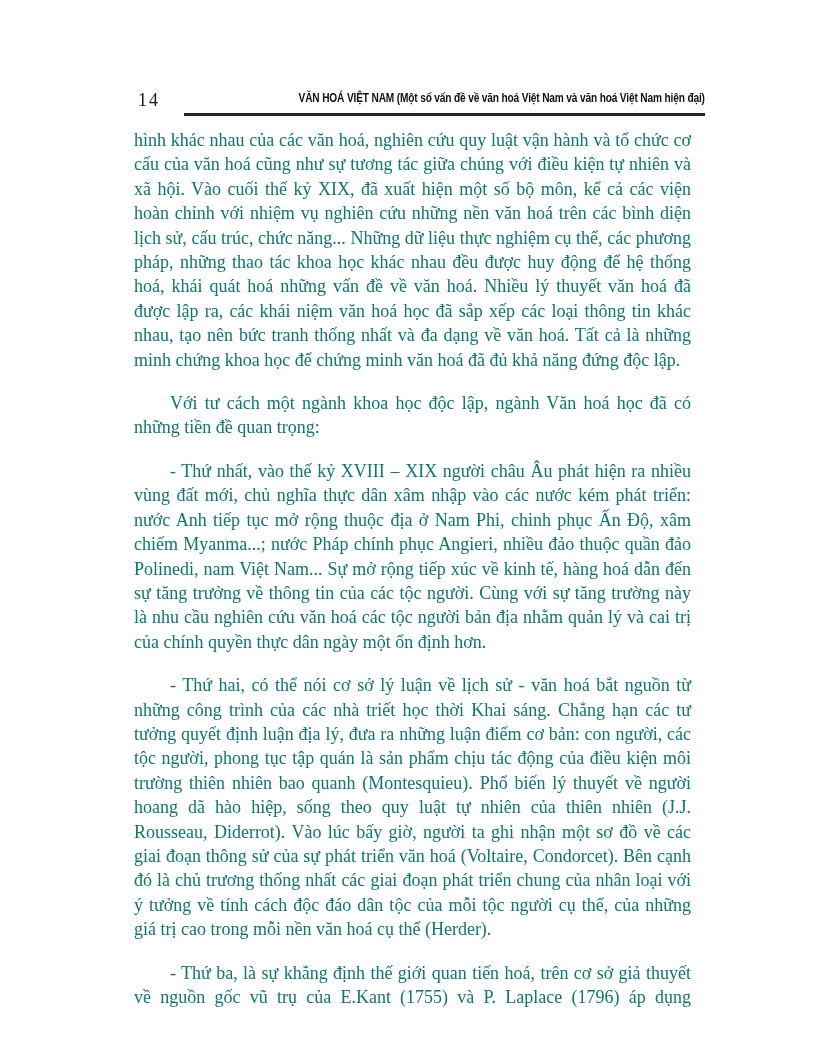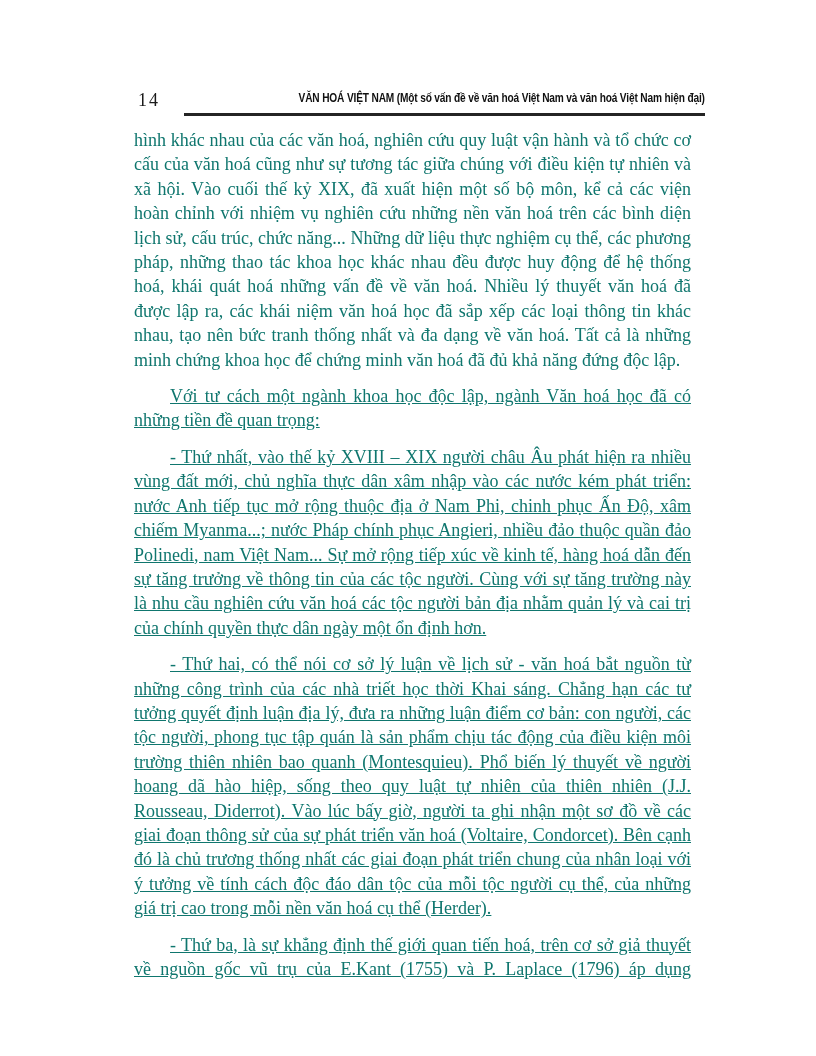--- a/index.html
+++ b/index.html
@@ -58,21 +58,21 @@
     top: 128px;
     width: 557px;
   }
   .textblock p {
     margin: 0;
     font-size: 18px;
     line-height: 24.4px;
     text-align: justify;
     color: #0f766e;
   }
-  .textblock p + p { margin-top: 12px; text-decoration: underline; }
+  .textblock p + p { margin-top: 19px; }
   .textblock p.indent { text-indent: 36px; }
   .textblock p.justify-last { text-align-last: justify; }
 </style>
 </head>
 <body>
 
 <div class="page">
 
   <div class="header">
     <span class="pagenum">14</span>

